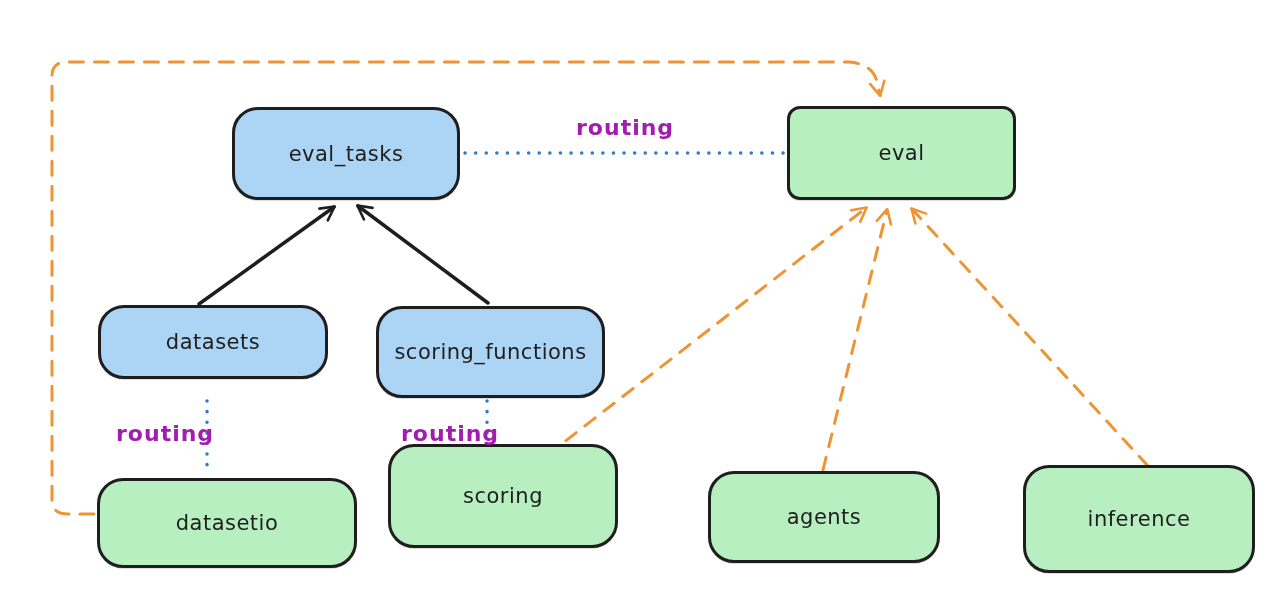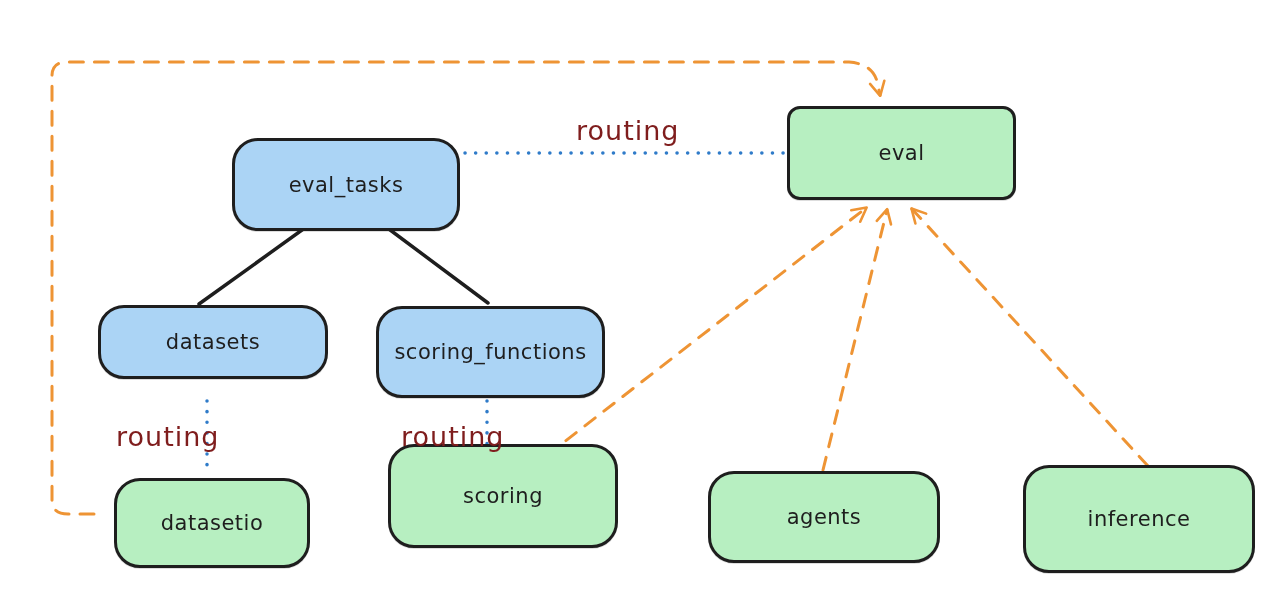--- a/index.html
+++ b/index.html
@@ -30,34 +30,34 @@
     align-items: center;
     justify-content: center;
     font-size: 21px;
     color: #1e1e1e;
     letter-spacing: 0.5px;
     box-shadow: 0 1px 0 rgba(30,30,30,0.15);
   }
   .node.blue  { background: #abd4f5; }
   .node.green { background: #b7efc1; }
 
-  .n-eval_tasks        { left: 232px;  top: 107px; width: 228px; height: 93px; margin-top: 31px; }
+  .n-eval_tasks        { left: 232px;  top: 107px; width: 228px; height: 93px; }
   .n-eval              { left: 787px;  top: 106px; width: 229px; height: 94px; border-radius: 13px; }
   .n-datasets          { left: 98px;   top: 305px; width: 230px; height: 74px; }
   .n-scoring_functions { left: 376px;  top: 306px; width: 229px; height: 92px; }
-  .n-datasetio         { left: 97px;   top: 478px; width: 196px; height: 90px; margin-left: 17px; }
+  .n-datasetio         { left: 97px;   top: 478px; width: 260px; height: 90px; }
   .n-scoring           { left: 388px;  top: 444px; width: 230px; height: 104px; }
   .n-agents            { left: 708px;  top: 471px; width: 232px; height: 92px; }
   .n-inference         { left: 1023px; top: 465px; width: 232px; height: 108px; }
 
   .edge-label {
     position: absolute;
-    color: #7f1d1d;
-    font-size: 27px;
-    font-weight: 400;
+    color: #a21caf;
+    font-size: 22px;
+    font-weight: 700;
     letter-spacing: 1px;
     white-space: nowrap;
   }
   .lbl-top  { left: 576px; top: 115px; }
   .lbl-left { left: 116px; top: 421px; }
   .lbl-mid  { left: 401px; top: 421px; }
 </style>
 </head>
 <body>
 

